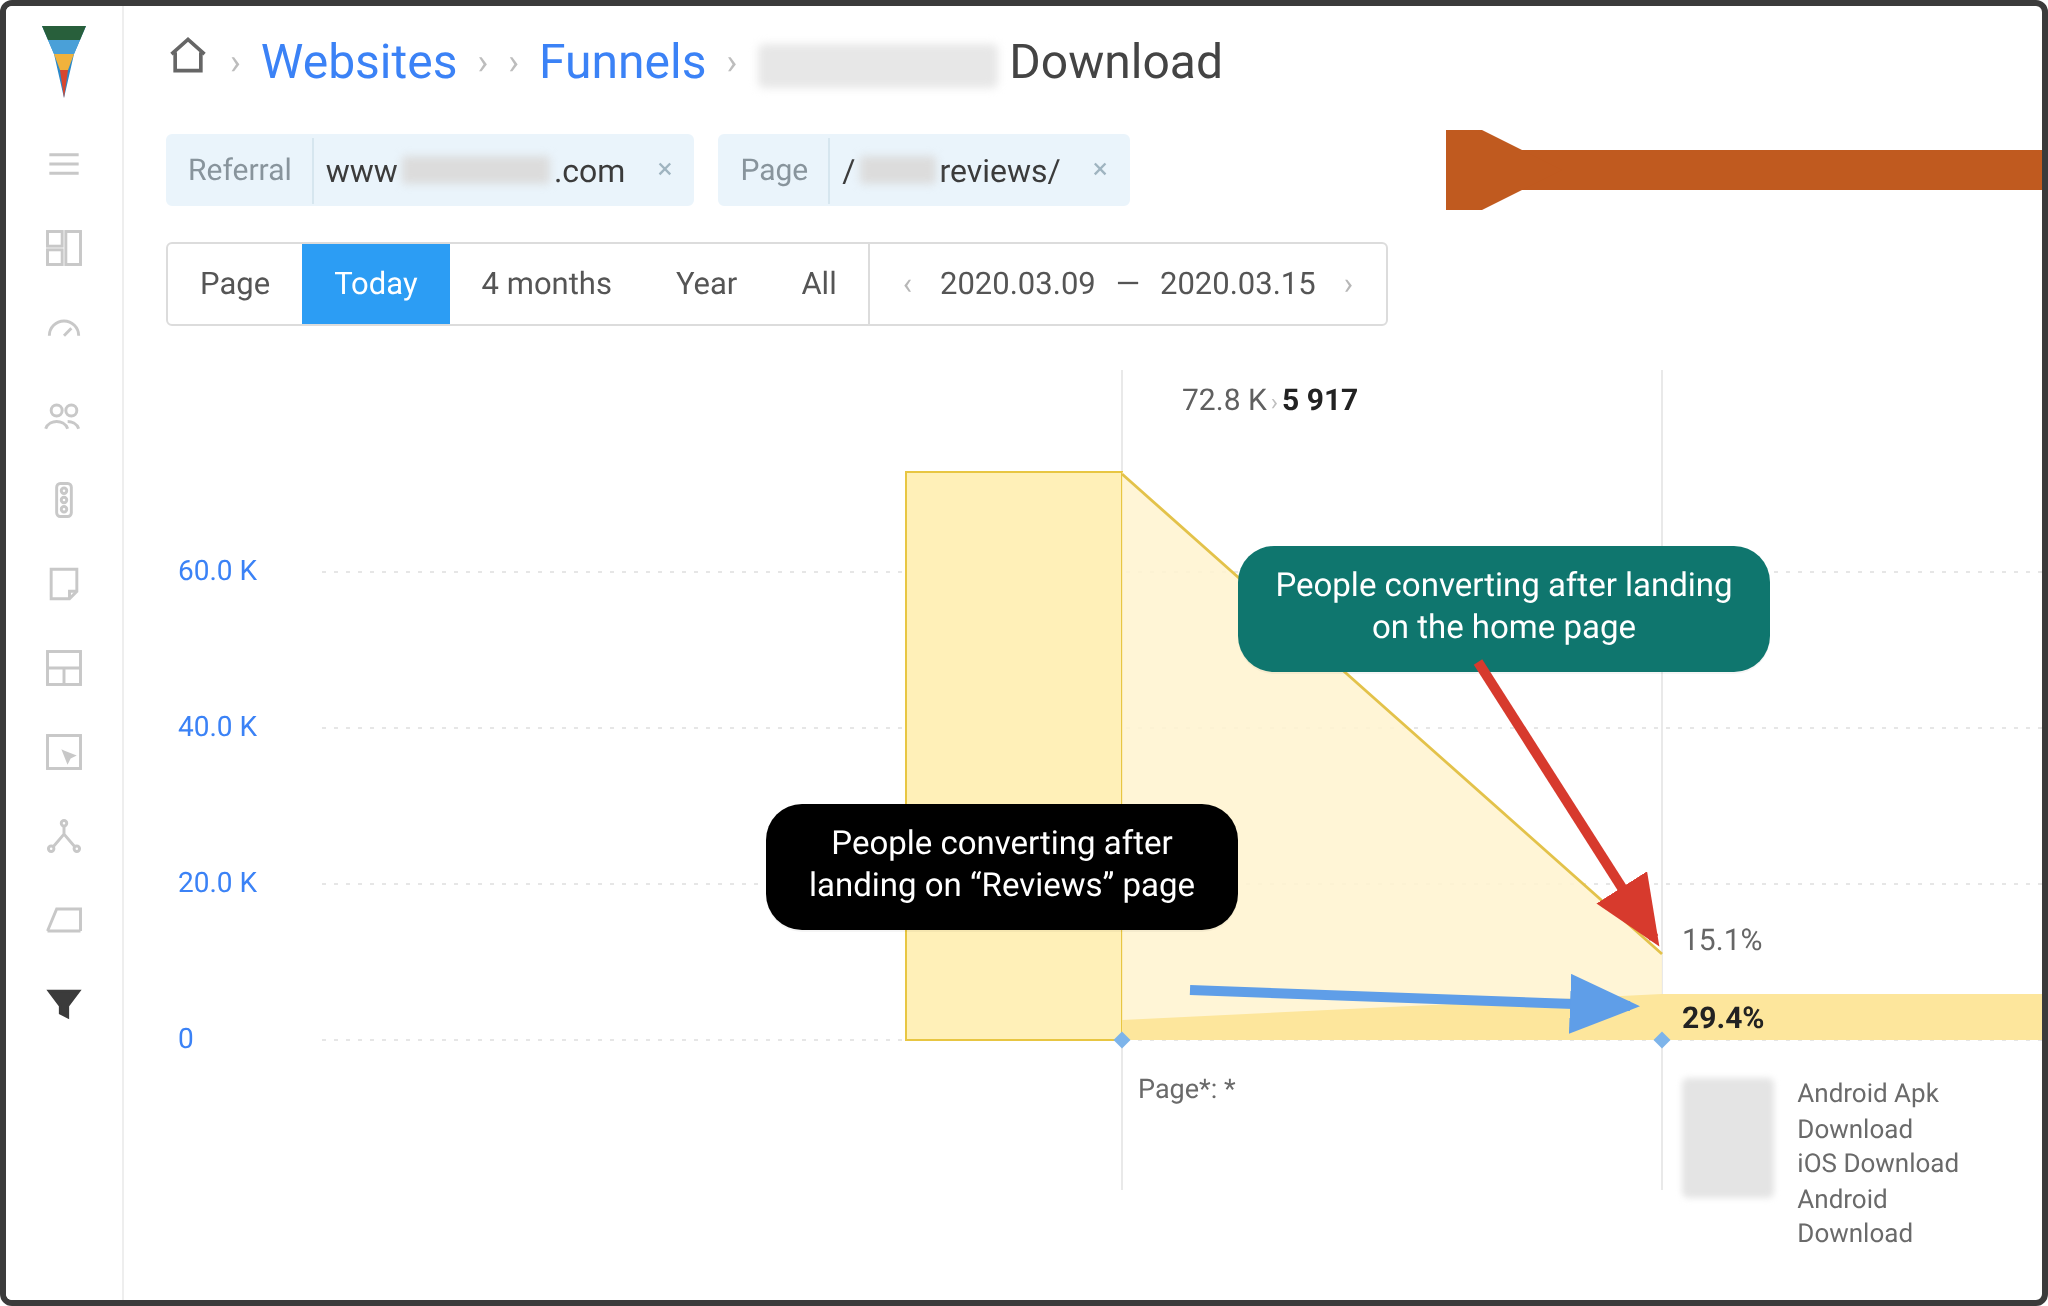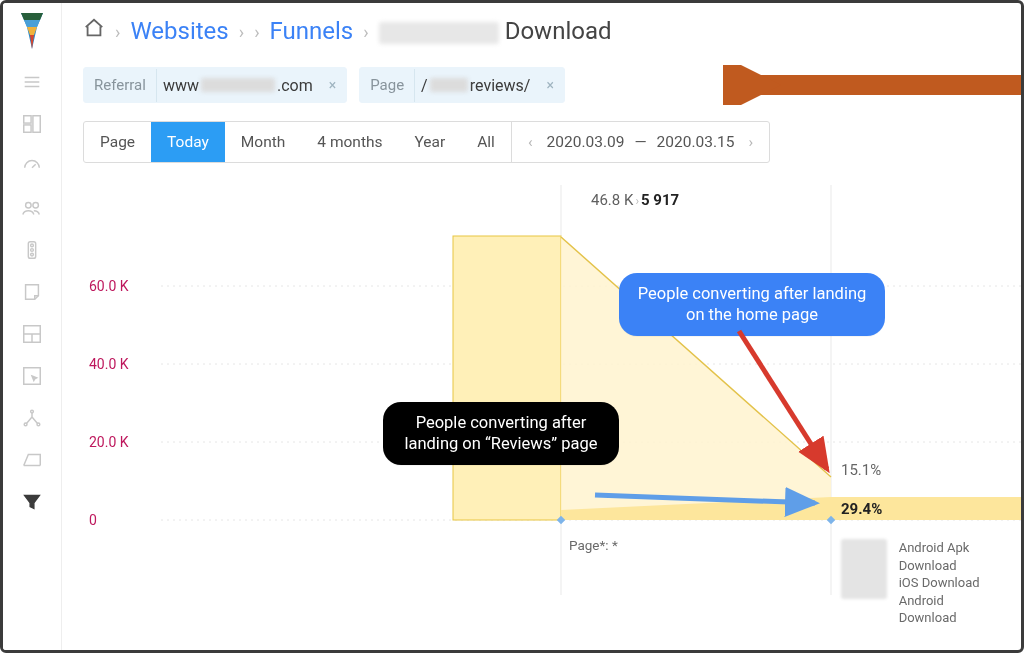--- a/index.html
+++ b/index.html
@@ -23,32 +23,32 @@
   .fchip .v { padding:7px 10px 7px 6px; color:#3b3b3b; font-size:16px; border-left:1px solid #d6e6ef; display:flex; align-items:center; }
   .fchip .blurv { display:inline-block; height:14px; background:#dcdcdc; border-radius:2px; filter:blur(2px); }
   .fchip .close { color:#9fb4c0; padding:0 10px 0 6px; cursor:pointer; }
   .timebar { display:flex; align-items:stretch; margin-top:18px; border:1px solid #dcdcdc; border-radius:3px; overflow:hidden; height:40px; width:max-content; font-size:15.5px; }
   .timebar .titem { padding:0 16px; display:flex; align-items:center; color:#555; cursor:pointer; }
   .timebar .titem.active { background:#2c9df4; color:#fff; }
   .timebar .dates { display:flex; align-items:center; gap:10px; padding:0 12px; border-left:1px solid #dcdcdc; color:#555; }
   .timebar .dates .nav { color:#b7b7b7; cursor:pointer; padding:0 4px; }
   .chart { position:relative; margin-top:22px; height:410px; }
   .chart svg { position:absolute; left:0; top:0; }
-  .ylabel { position:absolute; left:6px; font-size:14px; color:#be185d; transform:translateY(-50%); }
+  .ylabel { position:absolute; left:6px; font-size:14px; color:#3b82f6; transform:translateY(-50%); }
   .header-num { position:absolute; left:508px; top:6px; font-size:15px; color:#606060; }
   .header-num b { color:#222; font-weight:700; }
   .header-num .tiny-sep{ color:#bfbfbf; margin:0 2px; font-size:12px;}
   .pct { position:absolute; font-size:15px; }
   .pct1 { left:758px; top:276px; color:#666; }
   .pct2 { left:758px; top:315px; color:#222; font-weight:700; }
   .step-label { position:absolute; left:486px; top:352px; font-size:13.5px; color:#6a6a6a; }
   .downloads { position:absolute; left:758px; top:354px; display:flex; gap:12px; font-size:13px; color:#6a6a6a; line-height:1.35; }
   .downloads .thumb { width:60px; height:60px; background:#e4e4e4; border-radius:3px; filter:blur(1.6px); }
   .bubble { position:absolute; color:#fff; text-align:center; border-radius:18px; padding:10px 18px; font-size:16.5px; line-height:1.3; box-shadow:0 1px 0 rgba(0,0,0,.04); }
-  .bubble.red { background:#3b82f6; left:536px; top:88px; width:230px; }
+  .bubble.red { background:#0f766e; left:536px; top:88px; width:230px; }
   .bubble.blue{ background:#000000; left:300px; top:217px; width:200px; }
   .ann-arrow { position:absolute; }
   .ann-arrow svg { overflow:visible; }
   .big-arrow { position:absolute; left:640px; top:-2px; }
 </style>
 </head>
 <body>
 
 <div class="root">
 
@@ -178,21 +178,20 @@
               </marker>
             </defs>
           <line x1="300" y1="20" x2="18" y2="20" stroke="#c05a1f" stroke-width="20" marker-end="url(#ah-o)"></line>
         </svg>
       </div>
     </div>
 
     <div class="timebar">
       <div class="titem">Page</div>
       <div class="titem active">Today</div>
-      <div class="titem">Month</div>
       <div class="titem">4 months</div>
       <div class="titem">Year</div>
       <div class="titem">All</div>
       <div class="dates">
         <span class="nav">‹</span>
         <span>2020.03.09</span>
         <span>—</span>
         <span>2020.03.15</span>
         <span class="nav">›</span>
       </div>
@@ -226,21 +225,21 @@
           <rect x="745" y="332" width="6" height="6" transform="rotate(45 748 335)"></rect>
         </g>
       </svg>
 
       <span class="ylabel" style="top:335px">0</span>
       <span class="ylabel" style="top:257px">20.0 K</span>
       <span class="ylabel" style="top:179px">40.0 K</span>
       <span class="ylabel" style="top:101px">60.0 K</span>
 
       <div class="header-num">
-        <span>46.8 K</span><span class="tiny-sep">›</span><b>5 917</b>
+        <span>72.8 K</span><span class="tiny-sep">›</span><b>5 917</b>
       </div>
 
       <div class="pct pct1">15.1%</div>
       <div class="pct pct2">29.4%</div>
 
       <div class="step-label">Page*: *</div>
 
       <div class="downloads">
         <div class="thumb"></div>
         <div>

